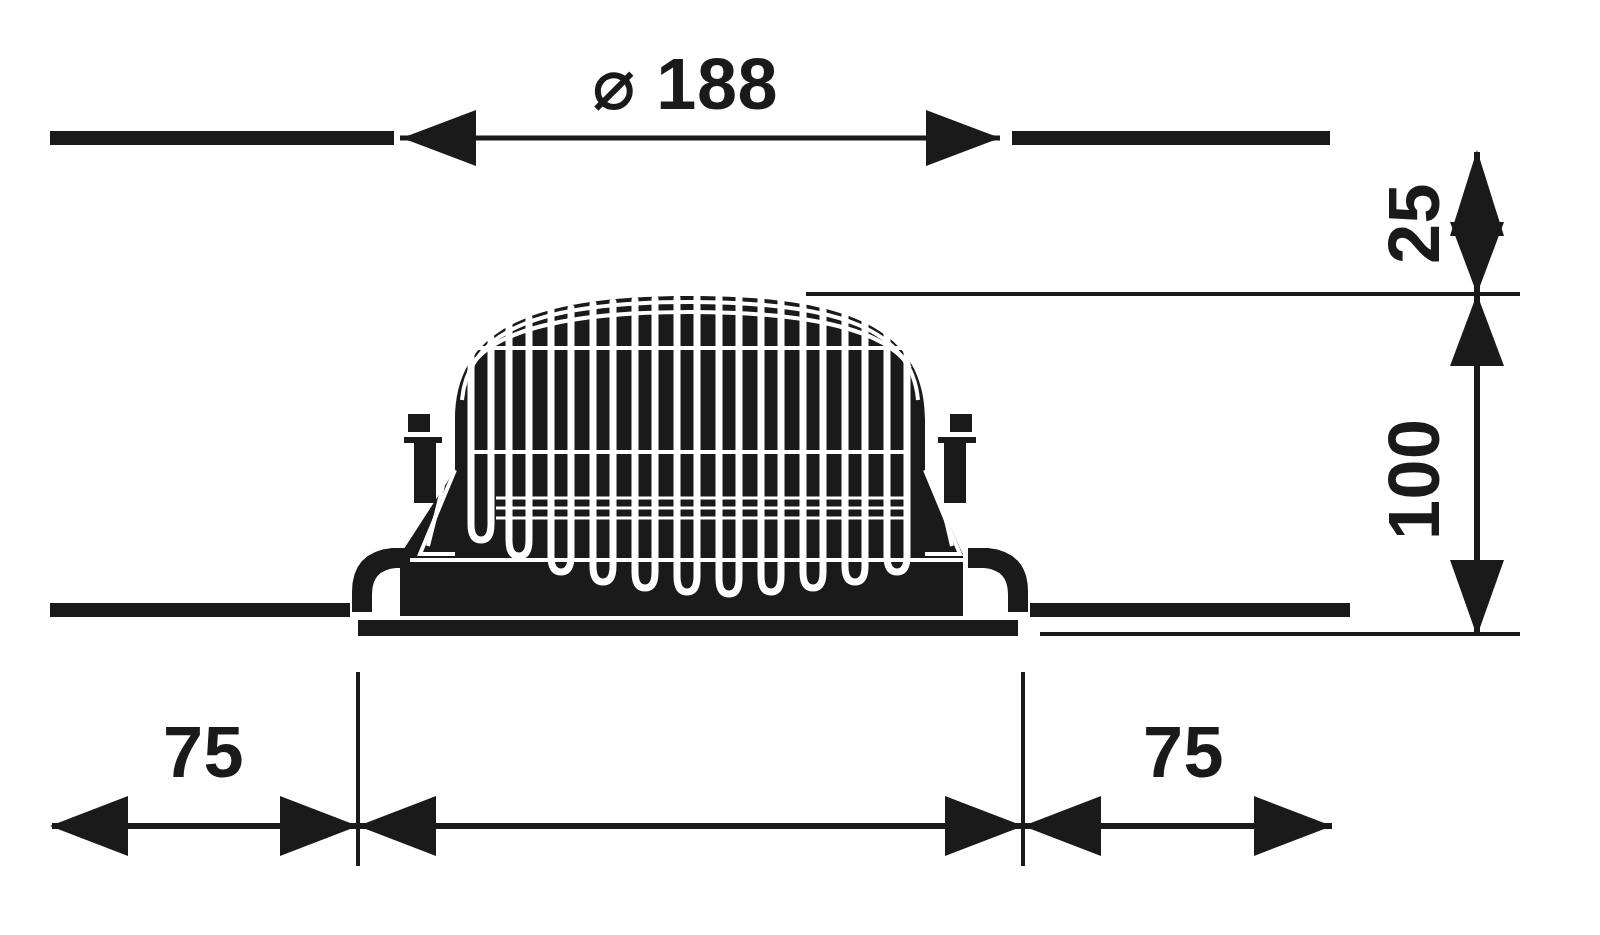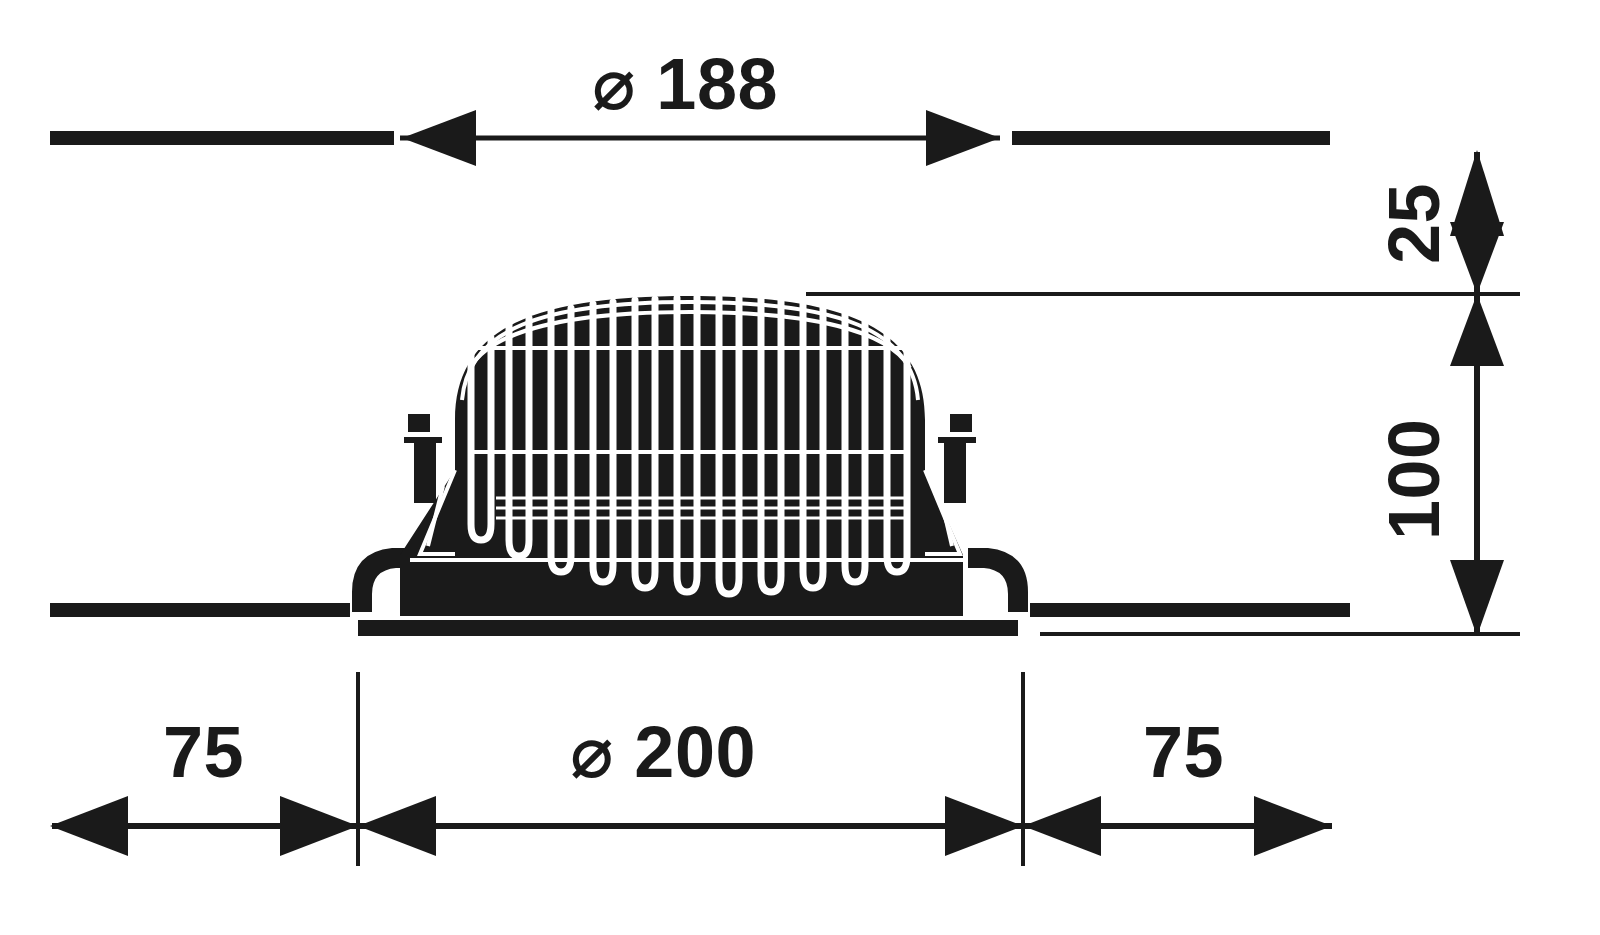--- a/index.html
+++ b/index.html
@@ -202,21 +202,20 @@
 
     <g>
       <line x1="1023" y1="826" x2="1332" y2="826" stroke="#1a1a1a" stroke-width="6"></line>
       <polygon points="1023,826 1101,796 1101,856" fill="#1a1a1a"></polygon>
       <polygon points="1332,826 1254,796 1254,856" fill="#1a1a1a"></polygon>
     </g>
   </svg>
 
   <div class="dim-label" id="label-188">⌀ 188</div>
 
-  <div class="dim-label" id="label-200">⌀ 200</div>
 
   <div class="dim-label" id="label-75-left">75</div>
 
   <div class="dim-label" id="label-75-right">75</div>
 
   <div class="dim-label" id="label-25">25</div>
 
   <div class="dim-label" id="label-100">100</div>
 
 </div>

